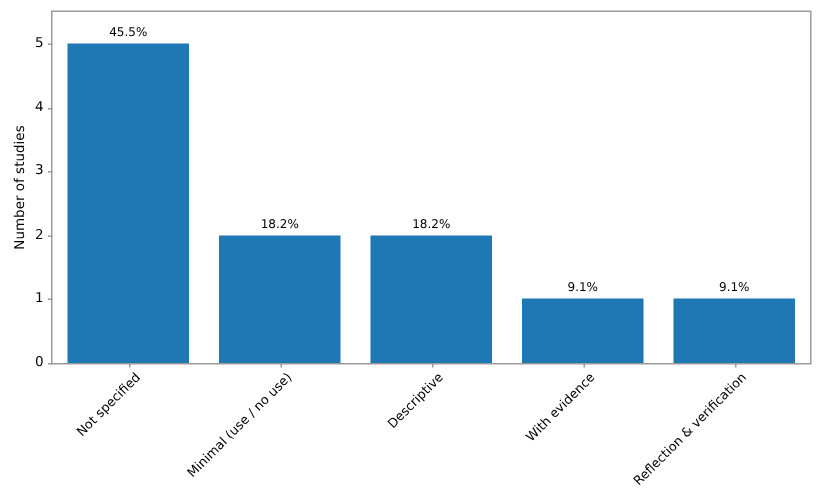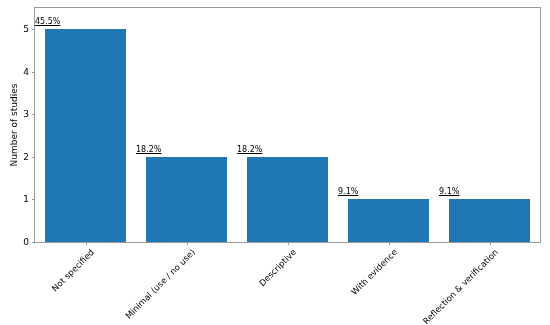--- a/index.html
+++ b/index.html
@@ -81,23 +81,23 @@
   .bar {
     position: absolute;
     background: #1f77b4;
     bottom: 0;
   }
 
   .barlabel {
     position: absolute;
     font-size: 8px;
     color: #000000;
+    text-align: center;
     white-space: nowrap;
     line-height: 10px;
-    text-decoration: underline;
   }
 
   
   .xtick-mark {
     position: absolute;
     bottom: -3px;
     width: 1px;
     height: 3px;
     background: #9a9a9a;
   }

